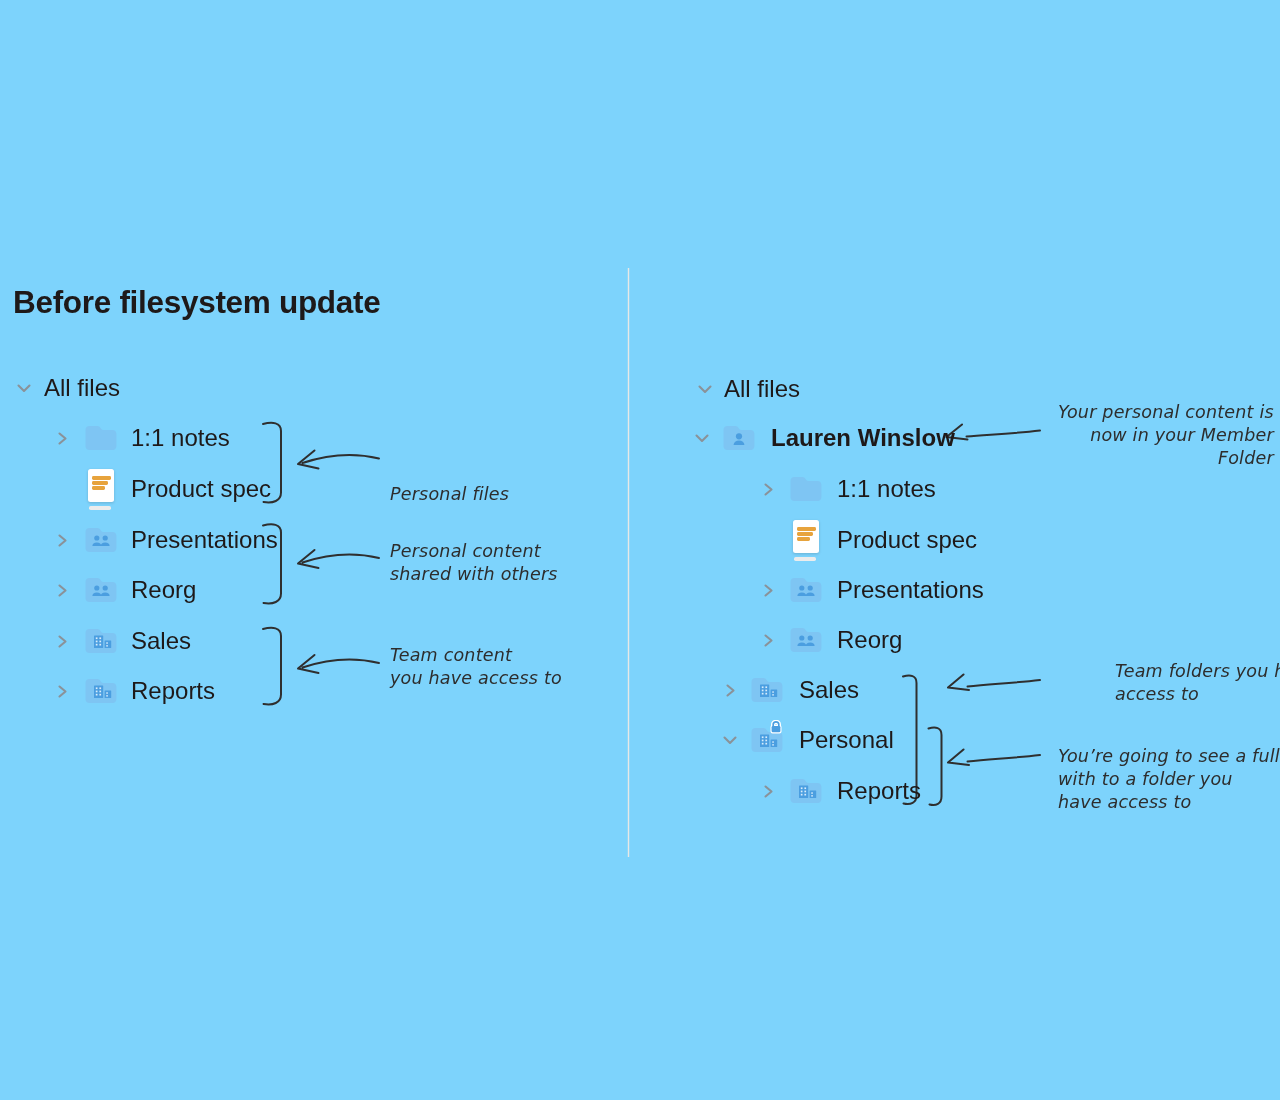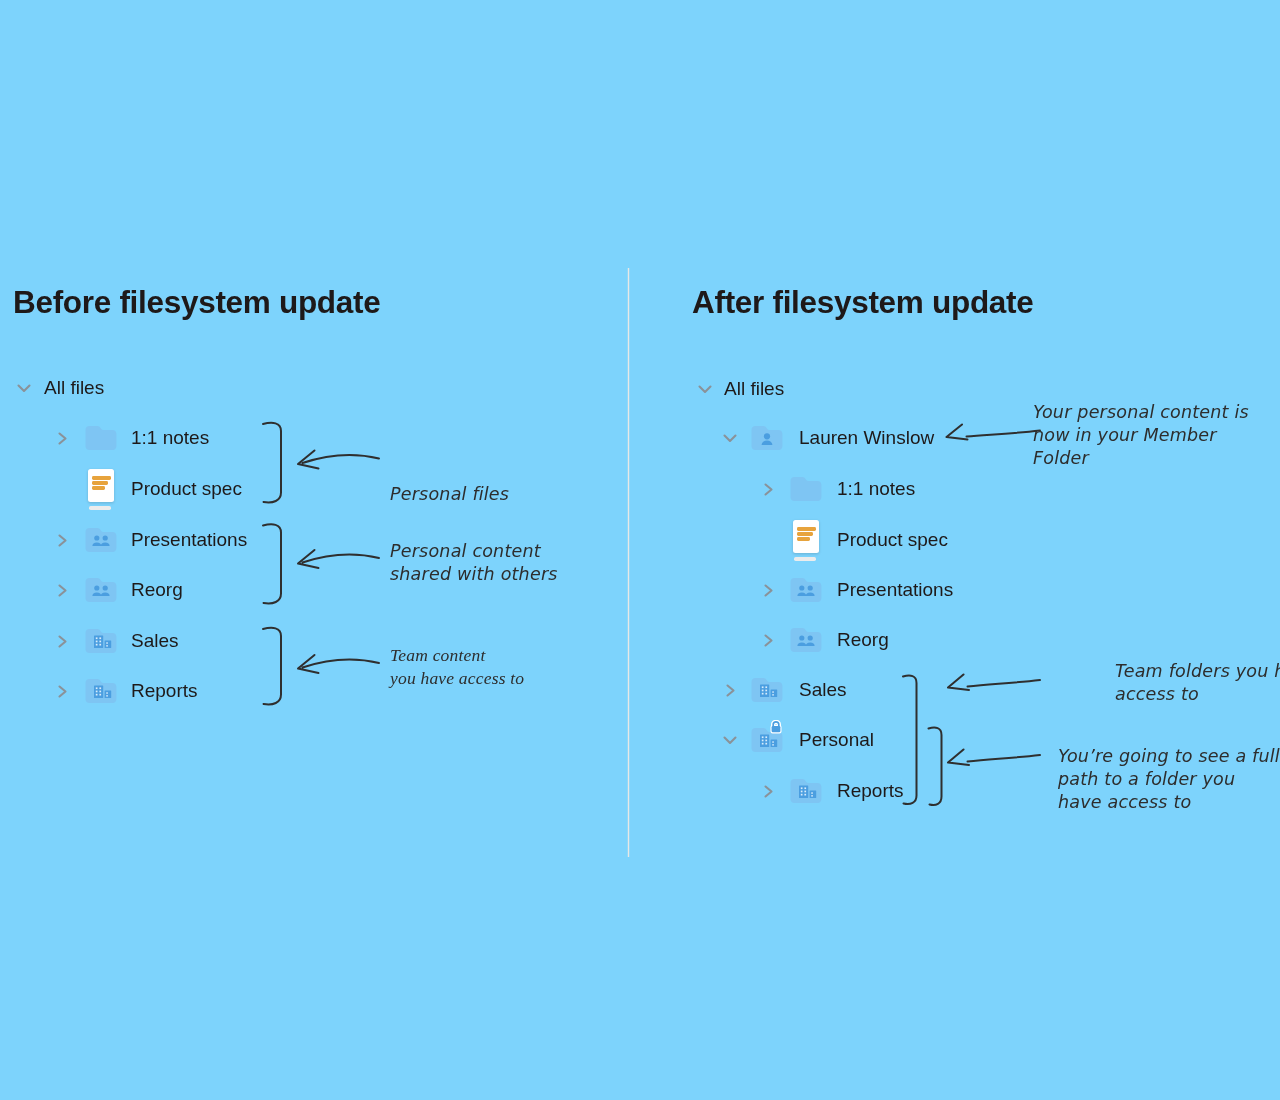--- a/index.html
+++ b/index.html
@@ -1,21 +1,21 @@
 <!DOCTYPE html>
 <html><head>
 <meta charset="utf-8">
 <style>
   html,body{margin:0;padding:0;background:#fff;}
   #canvas{position:relative;width:1280px;height:1100px;background:#7dd3fc;overflow:hidden;
           font-family:"Liberation Sans",sans-serif;color:#1e1919;}
   #overlay{position:absolute;left:0;top:0;pointer-events:none;}
   .ttl{position:absolute;font-size:31.5px;font-weight:700;letter-spacing:-0.3px;color:#1e1919;line-height:38px;white-space:nowrap;}
   .row{position:absolute;height:30px;}
-  .lbl{position:absolute;top:0;line-height:30px;font-size:19px;color:#1e1919;white-space:nowrap;}
+  .lbl{position:absolute;top:0;line-height:30px;font-size:24px;color:#1e1919;white-space:nowrap;}
   .chev{position:absolute;}
   .ico{position:absolute;width:34px;height:30px;}
   .paper{position:absolute;width:28px;height:41px;}
   .paper .page{position:absolute;left:1px;top:0;width:26px;height:33px;background:#fff;border-radius:2.5px;
                box-shadow:0 1px 3px rgba(30,25,25,0.18);}
   .paper .bar{position:absolute;left:5px;height:3.6px;border-radius:1.4px;background:#e7a33c;}
   .paper .b1{top:7px;width:19px;}
   .paper .b2{top:12.2px;width:16px;}
   .paper .b3{top:17.4px;width:12.5px;}
   .paper .gbar{position:absolute;left:2px;top:37.2px;width:22px;height:3.4px;border-radius:1.7px;background:#ececec;}
@@ -43,21 +43,20 @@
       <path d="M379 558 C354 552 328 554 302.5 562.5 M314.5 550 L298 563.5 L318.5 568"></path>
       <path d="M379 663 C354 657 328 659 302.5 667.5 M314.5 655 L298 668.5 L318.5 673"></path>
 
       <path d="M1040 430.5 C1014 433.5 991 434.5 966.5 436.5 M962 424.5 L946.5 437 L967.5 439.5"></path>
       <path d="M1040 680 C1014 683 992 684 967.5 686.5 M963.5 674.5 L948 687.5 L969 690"></path>
       <path d="M1040 755 C1014 758 992 759 967.5 761.5 M963.5 749.5 L948 762.5 L969 765"></path>
     </g>
   </svg>
 
   <div class="ttl" style="left:13px;top:283px">Before filesystem update</div>
-  <div class="ttl" style="left:692px;top:283px">After filesystem update</div>
 
   <div id="trees">
       <div class="row" style="left: 10px; top: 373px; width: 204px;">
         <span class="chev" style="left:5px;top:8px"><svg width="18" height="14" viewBox="0 0 18 14">
             <polyline points="3.5,4.5 9,10 14.5,4.5" fill="none" stroke="#8a9299" stroke-width="2.1" stroke-linecap="round" stroke-linejoin="round"></polyline>
           </svg></span>
         <span class="lbl" style="left:34px">All files</span>
       </div>
       <div class="row" style="left: 48px; top: 423px; width: 253px;">
         <span class="chev" style="left:7px;top:6.5px"><svg width="14" height="17" viewBox="0 0 14 17">
@@ -145,21 +144,21 @@
             </g>
           </svg></span>
         <span class="lbl" style="left:83px">Reports</span>
       </div>
       <div class="row" style="left: 691px; top: 374px; width: 203px;">
         <span class="chev" style="left:5px;top:8px"><svg width="18" height="14" viewBox="0 0 18 14">
             <polyline points="3.5,4.5 9,10 14.5,4.5" fill="none" stroke="#8a9299" stroke-width="2.1" stroke-linecap="round" stroke-linejoin="round"></polyline>
           </svg></span>
         <span class="lbl" style="left:33px">All files</span>
       </div>
-      <div class="row" style="left: 716px; top: 423px; width: 253px;">
+      <div class="row" style="left: 688px; top: 423px; width: 253px; font-weight: bold;">
         <span class="chev" style="left:5px;top:8px"><svg width="18" height="14" viewBox="0 0 18 14">
             <polyline points="3.5,4.5 9,10 14.5,4.5" fill="none" stroke="#8a9299" stroke-width="2.1" stroke-linecap="round" stroke-linejoin="round"></polyline>
           </svg></span>
         <span class="ico" style="left:34px;top:-2px"><svg width="34" height="30" viewBox="0 0 34 30">
             <path d="M1.5 8.8 C1.5 6.7 3.2 5 5.3 5 L13.2 5 C14.4 5 15.5 5.55 16.2 6.5 L17.3 7.9 C17.8 8.55 18.6 8.95 19.4 8.95 L28.6 8.95 C30.7 8.95 32.4 10.65 32.4 12.75 L32.4 25.2 C32.4 27.3 30.7 29 28.6 29 L5.3 29 C3.2 29 1.5 27.3 1.5 25.2 Z" fill="#7ec5f3"></path>
             <circle cx="17" cy="15.3" r="3.1" fill="#4b9ee0"></circle>
             <path d="M11.6 24 a5.4 4.5 0 0 1 10.8 0 Z" fill="#4b9ee0"></path>
           </svg></span>
         <span class="lbl" style="left:83px">Lauren Winslow</span>
       </div>
@@ -274,24 +273,24 @@
               <rect x="22.3" y="21.1" width="1.5" height="1.5"></rect>
             </g>
           </svg></span>
         <span class="lbl" style="left:83px">Reports</span>
       </div>
     </div>
   <div id="annos">
       <div class="anno" style="left: 390px; top: 447px; margin-top: 36px;">Personal files</div>
       <div class="anno" style="left: 390px; top: 540px;">Personal content
 shared with others</div>
-      <div class="anno" style="left: 390px; top: 644px; font-family: Liberation Serif, serif;">Team content
+      <div class="anno" style="left: 390px; top: 644px;">Team content
 you have access to</div>
-      <div class="anno" style="left: 1033px; top: 401px;">Your personal content is
+      <div class="anno" style="left: 1058px; top: 401px; text-align: right;">Your personal content is
 now in your Member
 Folder</div>
       <div class="anno" style="left: 1115px; top: 660px;">Team folders you have
 access to</div>
       <div class="anno" style="left: 1058px; top: 745px;">You’re going to see a full
-path to a folder you
+with to a folder you
 have access to</div>
     </div>
 </div>
 
 </body></html>

